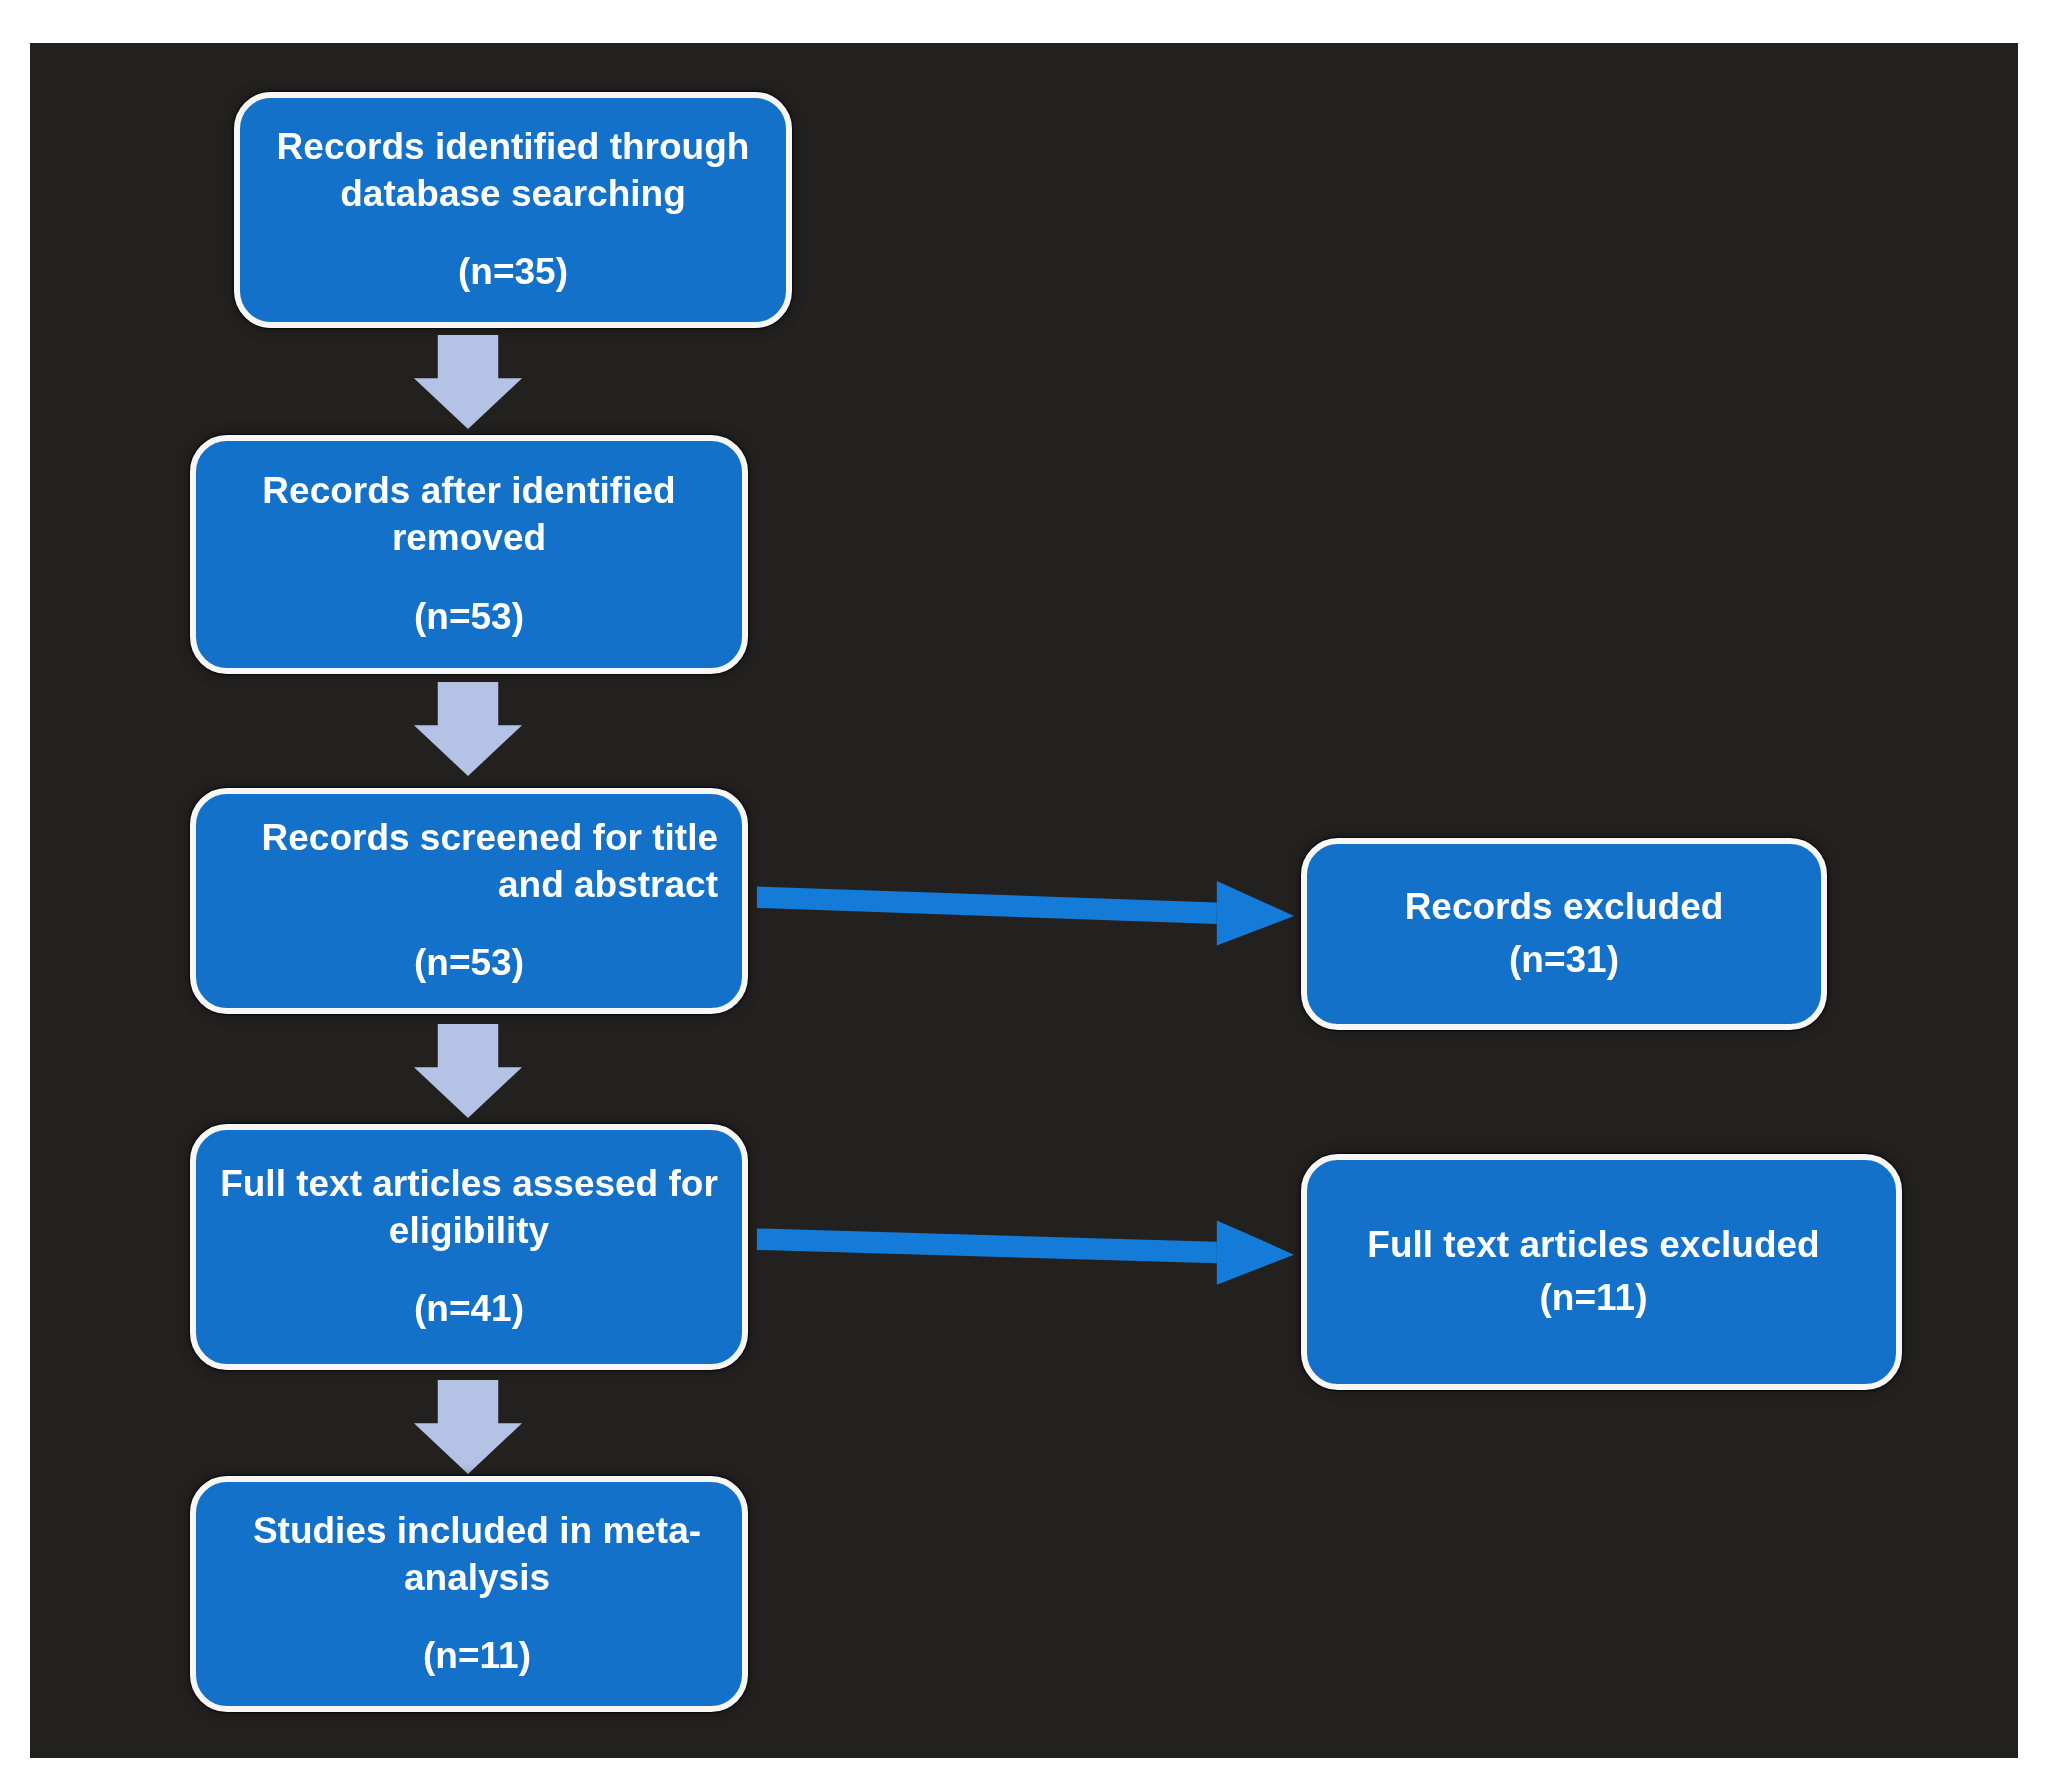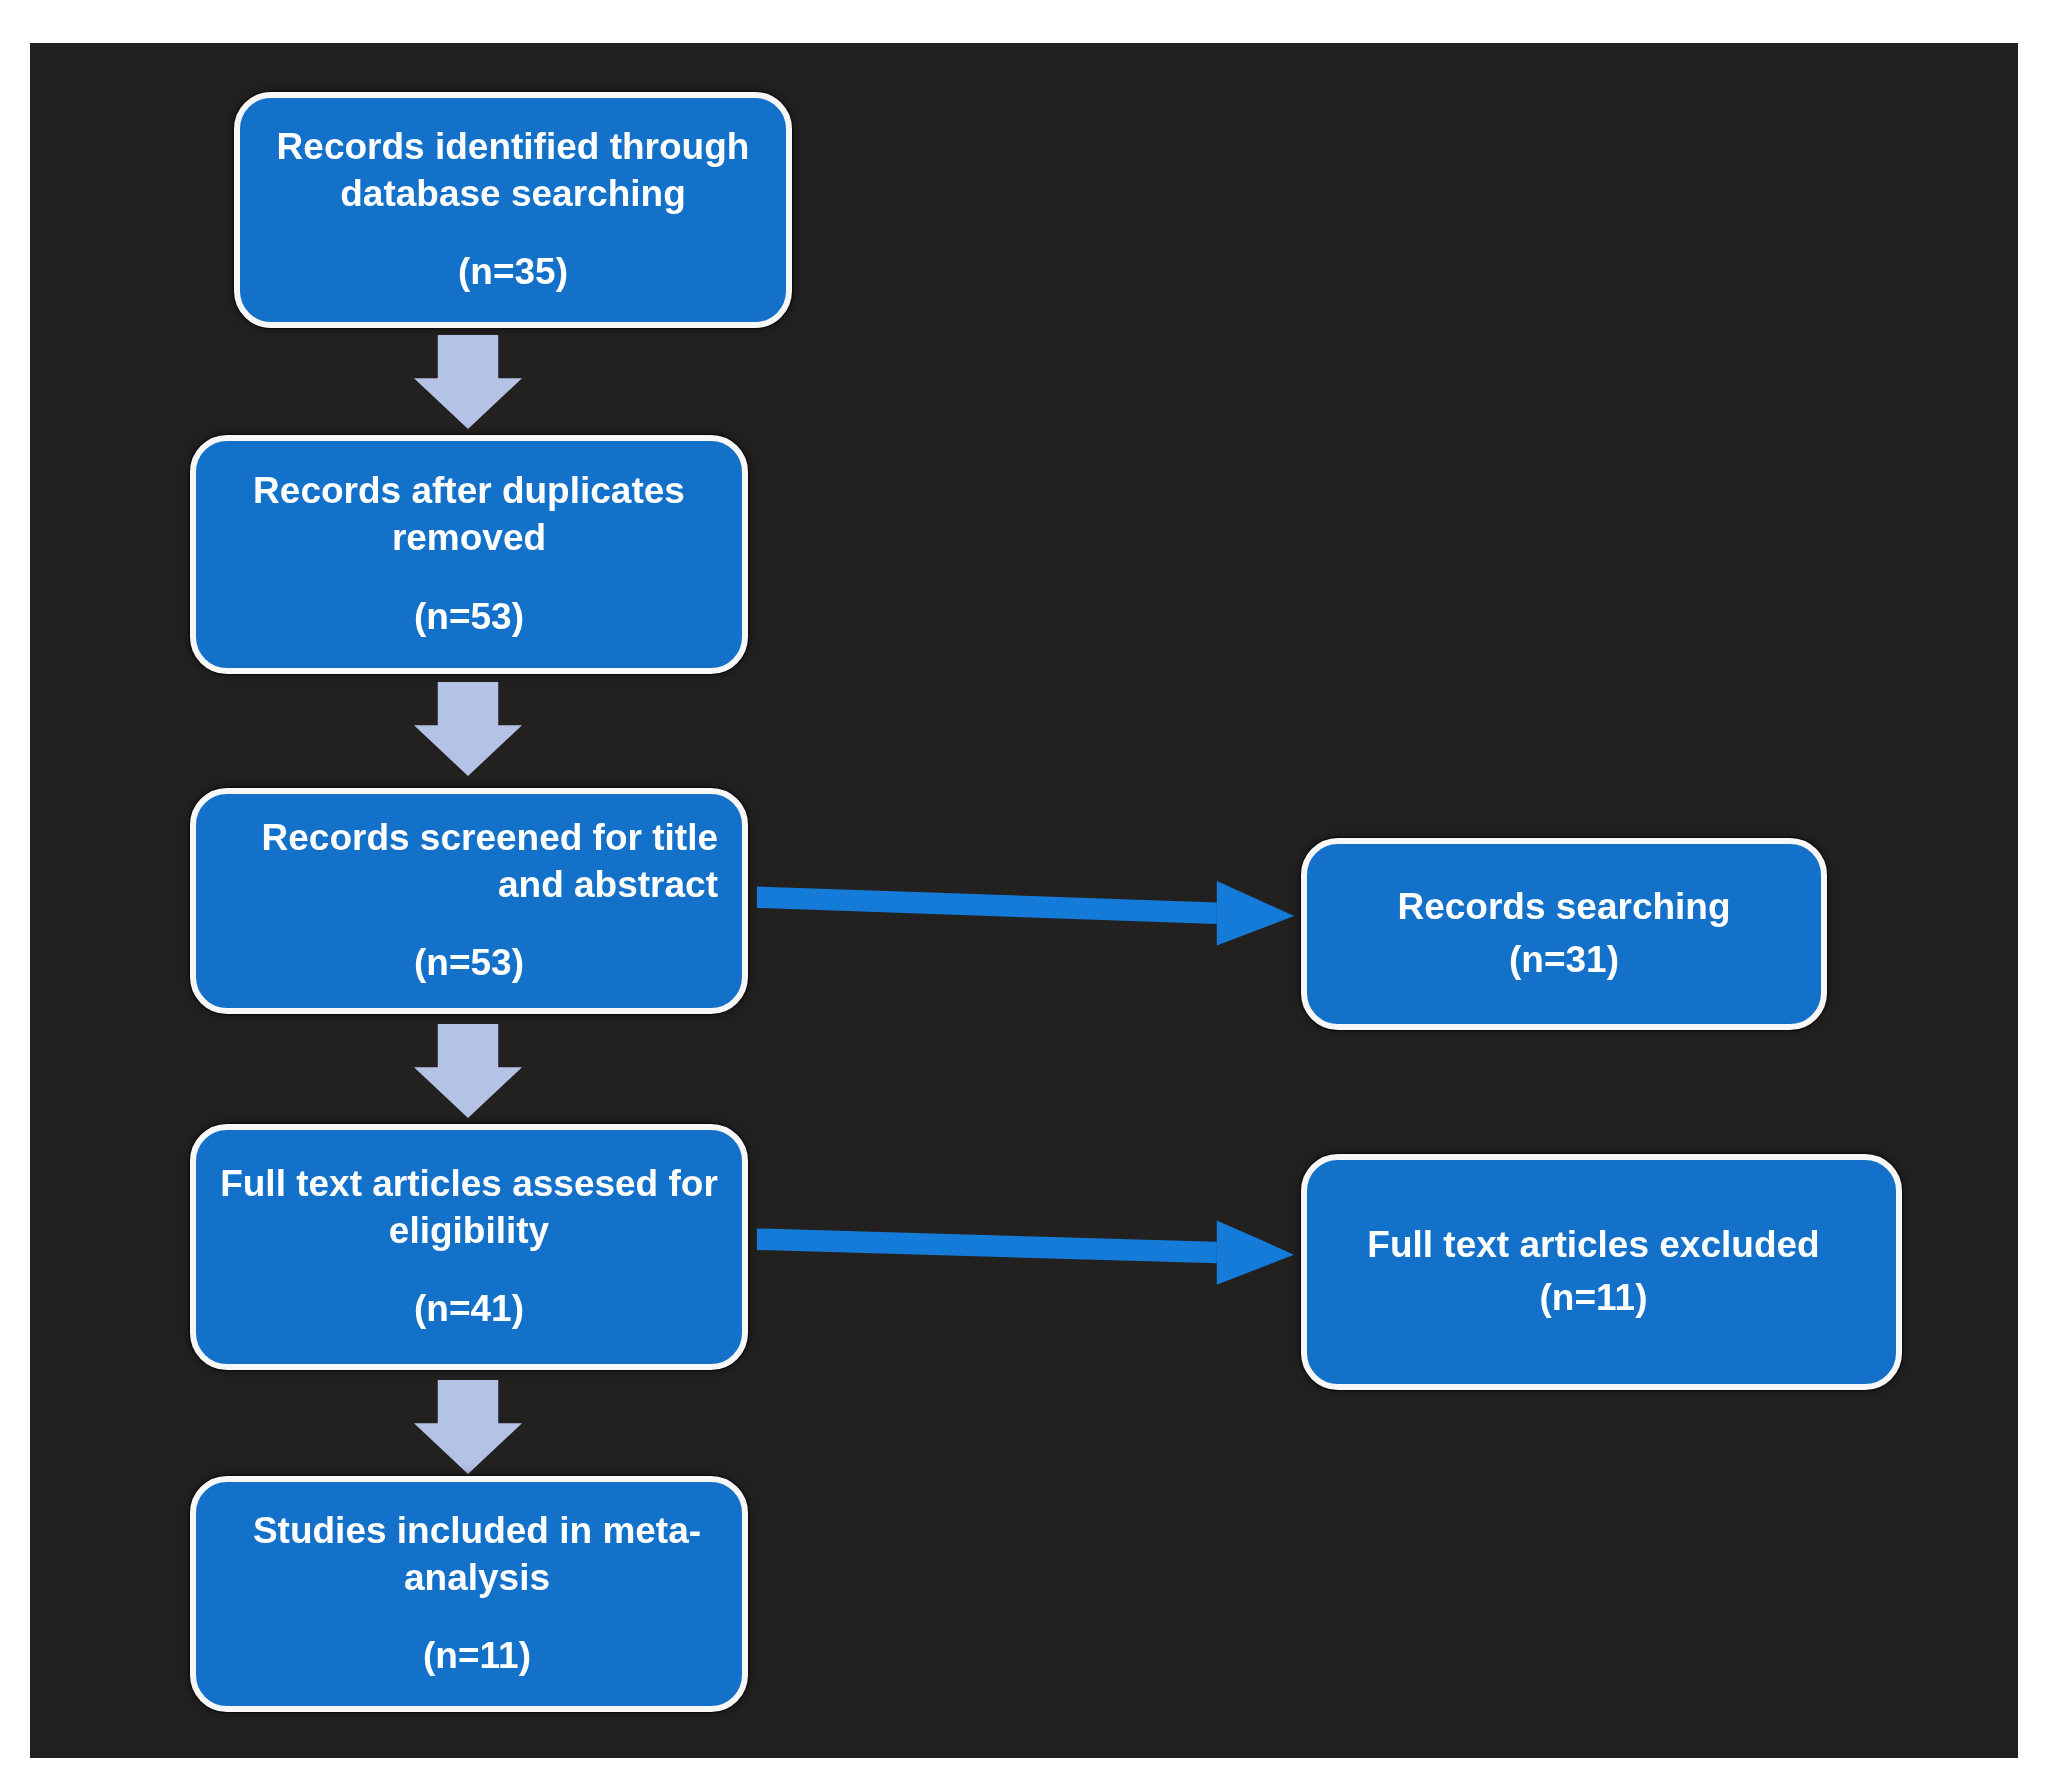--- a/index.html
+++ b/index.html
@@ -79,21 +79,21 @@
 <div class="canvas">
 
   <div class="node" id="node-identified">
     <span class="label">Records identified through database searching</span>
     <span class="count">(n=35)</span>
   </div>
 
   <div class="down-arrow" id="down-arrow-1"></div>
 
   <div class="node" id="node-deduplicated">
-    <span class="label">Records after duplicates removed</span>
+    <span class="label">Records after identified removed</span>
     <span class="count">(n=53)</span>
   </div>
 
   <div class="down-arrow" id="down-arrow-2"></div>
 
   <div class="node" id="node-screened">
     <span class="label">Records screened for title and abstract</span>
     <span class="count">(n=53)</span>
   </div>
 
@@ -110,21 +110,21 @@
     <span class="label">Studies included in meta-analysis</span>
     <span class="count">(n=11)</span>
   </div>
 
   <svg class="link-arrow" id="link-arrow-1" viewBox="0 0 806 140" aria-hidden="true">
     <polygon points="0,26 685,50 685,82 0,58"></polygon>
     <polygon points="685,18 800,70 685,114"></polygon>
   </svg>
 
   <div class="node tight" id="node-excluded-records">
-    <span class="label">Records searching</span>
+    <span class="label">Records excluded</span>
     <span class="count">(n=31)</span>
   </div>
 
   <svg class="link-arrow" id="link-arrow-2" viewBox="0 0 806 140" aria-hidden="true">
     <polygon points="0,23 685,43 685,75 0,55"></polygon>
     <polygon points="685,11 800,62 685,107"></polygon>
   </svg>
 
   <div class="node tight" id="node-excluded-fulltext">
     <span class="label">Full text articles excluded</span>

